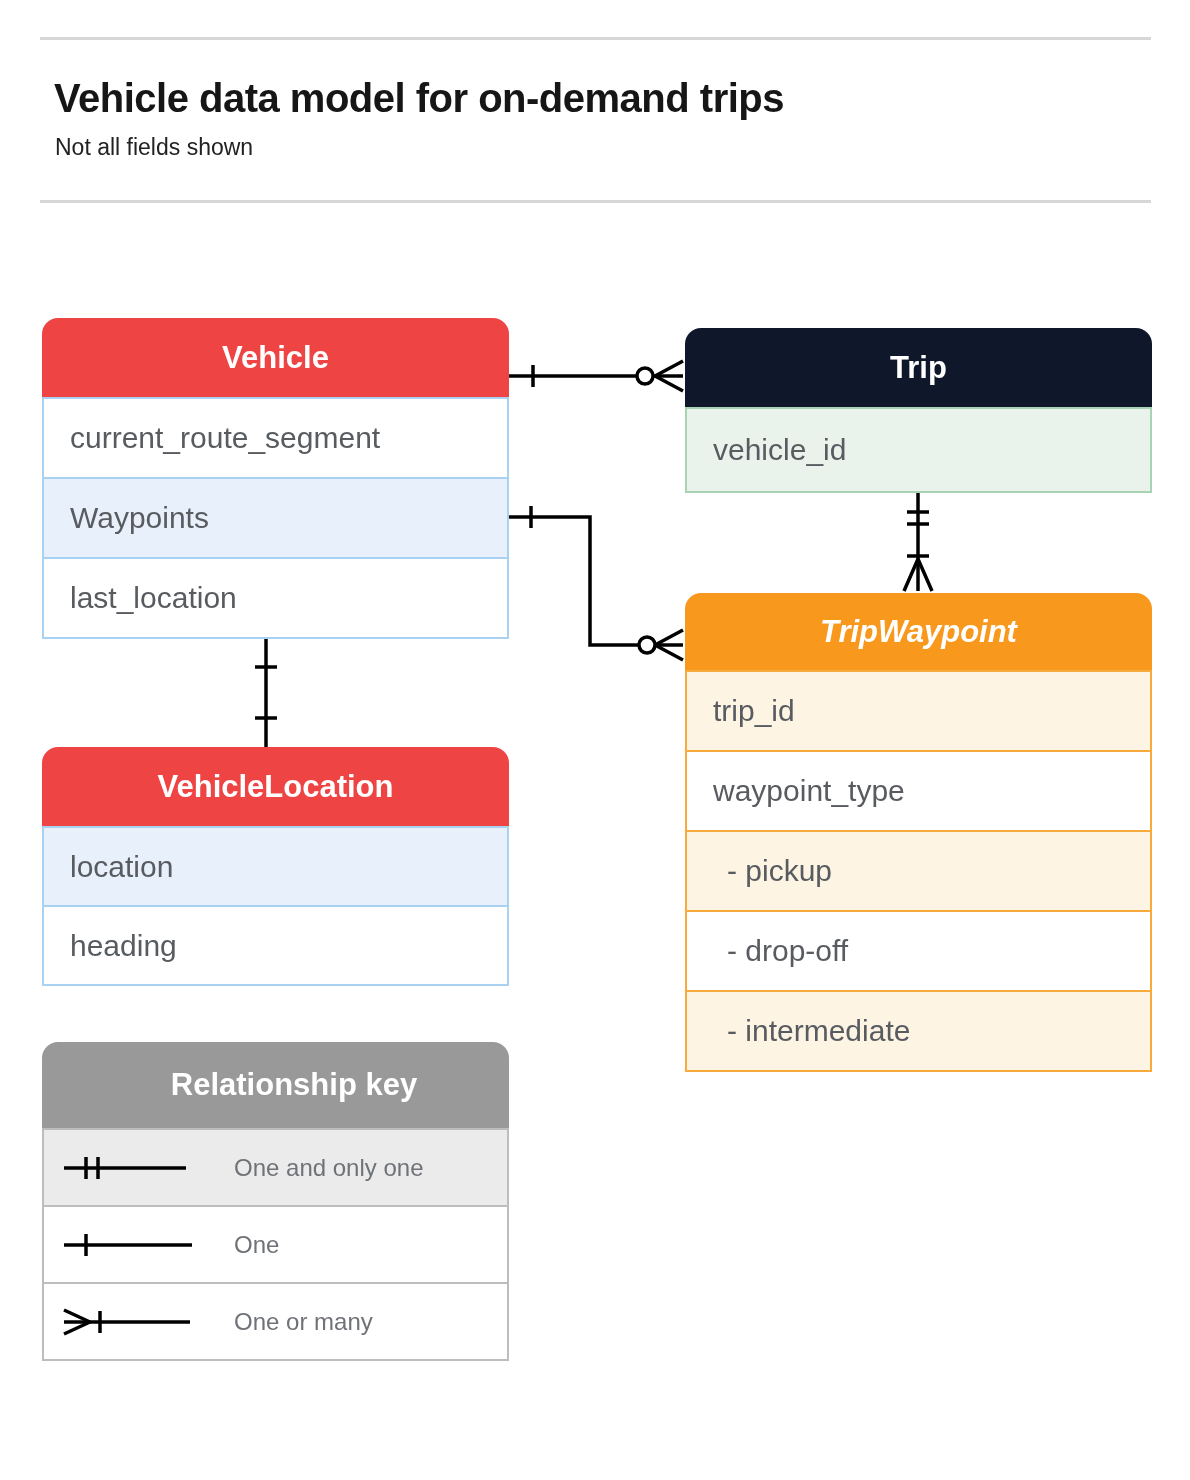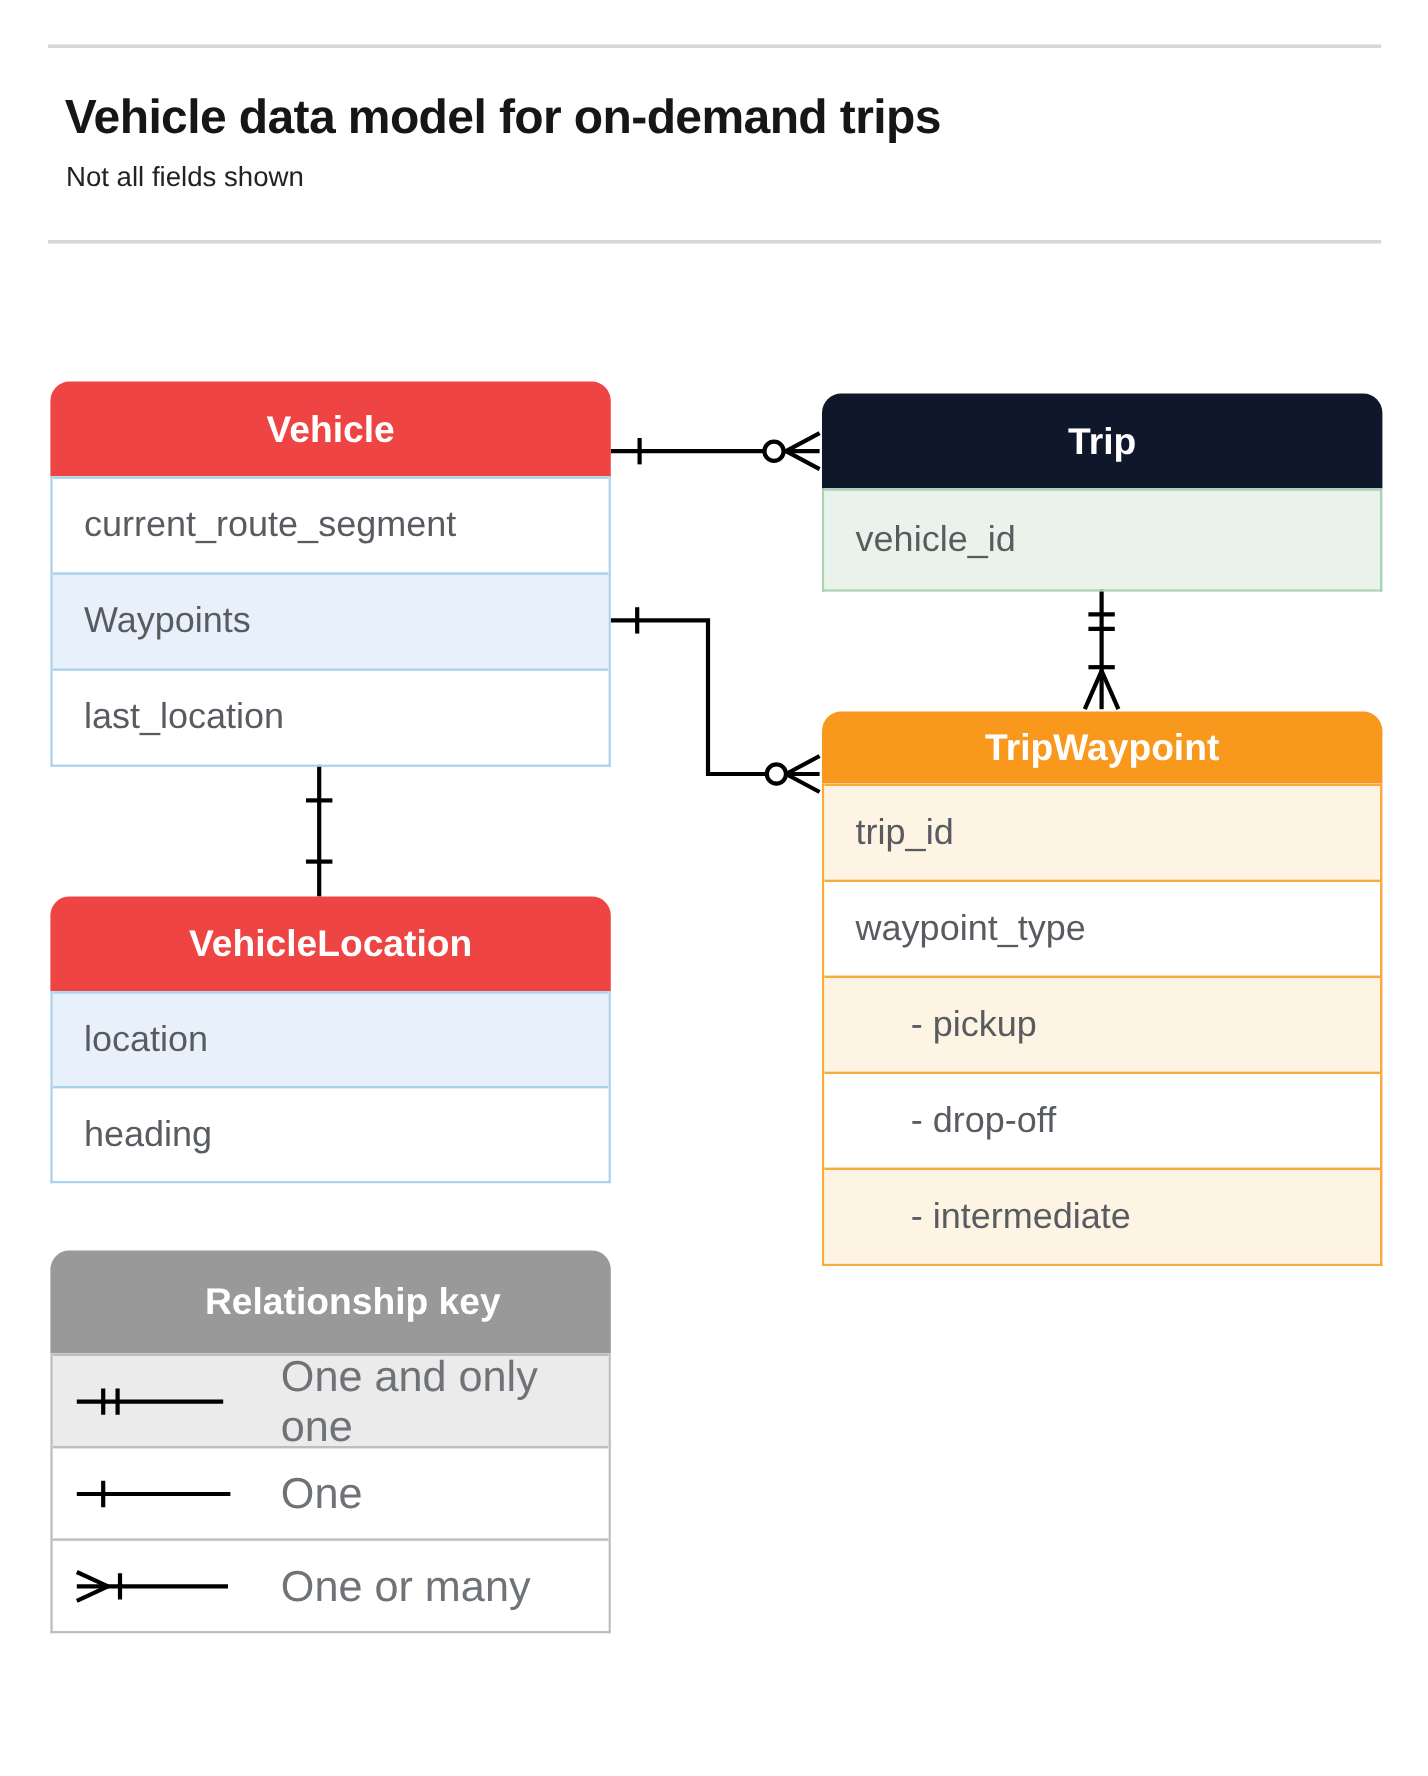--- a/index.html
+++ b/index.html
@@ -11,51 +11,51 @@
   #rule-bottom{left:40px;top:200px;width:1111px;}
 
   #page-title{position:absolute;left:54px;top:76px;font-size:40px;font-weight:700;color:#161616;letter-spacing:-0.5px;}
   #page-subtitle{position:absolute;left:55px;top:134px;font-size:23px;color:#222;}
 
   .etable{position:absolute;width:467px;}
   .etable .hdr{height:79px;border-radius:16px 16px 0 0;display:flex;align-items:center;justify-content:center;
                color:#fff;font-size:31px;font-weight:700;}
   .etable .rows{border-style:solid;border-width:0 2px 2px 2px;}
   .etable .row{height:78px;display:flex;align-items:center;padding-left:26px;font-size:30px;color:#585c60;border-top:2px solid;}
-  .etable .row.indent{padding-left:72px;}
+  .etable .row.indent{padding-left:40px;}
 
   
   .t-blue .hdr{background:#ef4444;}
   .t-blue .rows{border-color:#a9d2f2;}
   .t-blue .row{border-top-color:#a9d2f2;}
   
   .t-green .hdr{background:#0f172a;}
   .t-green .rows{border-color:#a8d4b4;}
   .t-green .row{border-top-color:#a8d4b4;height:82px;}
   
-  .t-orange .hdr{background:#f8981d;height:60px;}
+  .t-orange .hdr{background:#f8981d;height:77px;font-style:italic;}
   .t-orange .rows{border-color:#f8ab3d;}
   .t-orange .row{border-top-color:#f8ab3d;}
   
   .t-gray .hdr{background:#999999;height:86px;padding-left:37px;}
   .t-gray .rows{border-color:#bdbdbd;}
   .t-gray .row{border-top-color:#bdbdbd;height:75px;padding-left:16px;color:#6f7377;}
 
   #tbl-vehicle{left:42px;top:318px;}
   #tbl-trip{left:685px;top:328px;}
   #tbl-tripwaypoint{left:685px;top:593px;}
   #tbl-vehiclelocation{left:42px;top:747px;}
   #tbl-vehiclelocation .row{height:77px;}
   #legend{left:42px;top:1042px;}
 
   .bg-blue{background:#e8f1fb;} .bg-green{background:#e9f3ec;}
   .bg-orange{background:#fdf4e4;} .bg-gray{background:#ebebeb;} .bg-white{background:#fff;}
 
   .legend-symbol{flex:0 0 auto;}
-  .legend-label{margin-left:34px;font-size:36px;}
+  .legend-label{margin-left:34px;font-size:24px;}
 
   #connector-overlay{position:absolute;left:0;top:0;width:1190px;height:1480px;pointer-events:none;}
   #connector-overlay path, #connector-overlay line{stroke:#000;stroke-width:3.5;fill:none;}
   #connector-overlay circle{stroke:#000;stroke-width:3.5;fill:#fff;}
   .legend-symbol path{stroke:#000;stroke-width:3.5;fill:none;}
   .legend-symbol circle{stroke:#000;stroke-width:3.5;fill:#fff;}
 </style>
 </head>
 <body>
 

